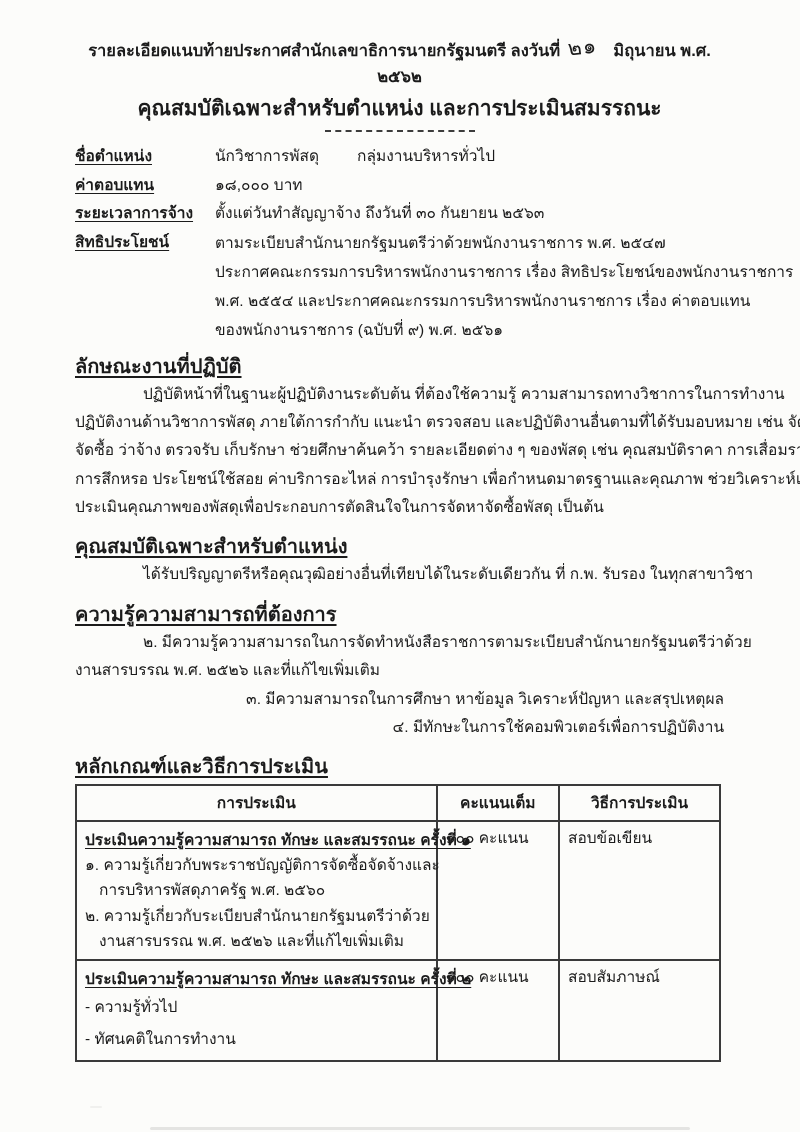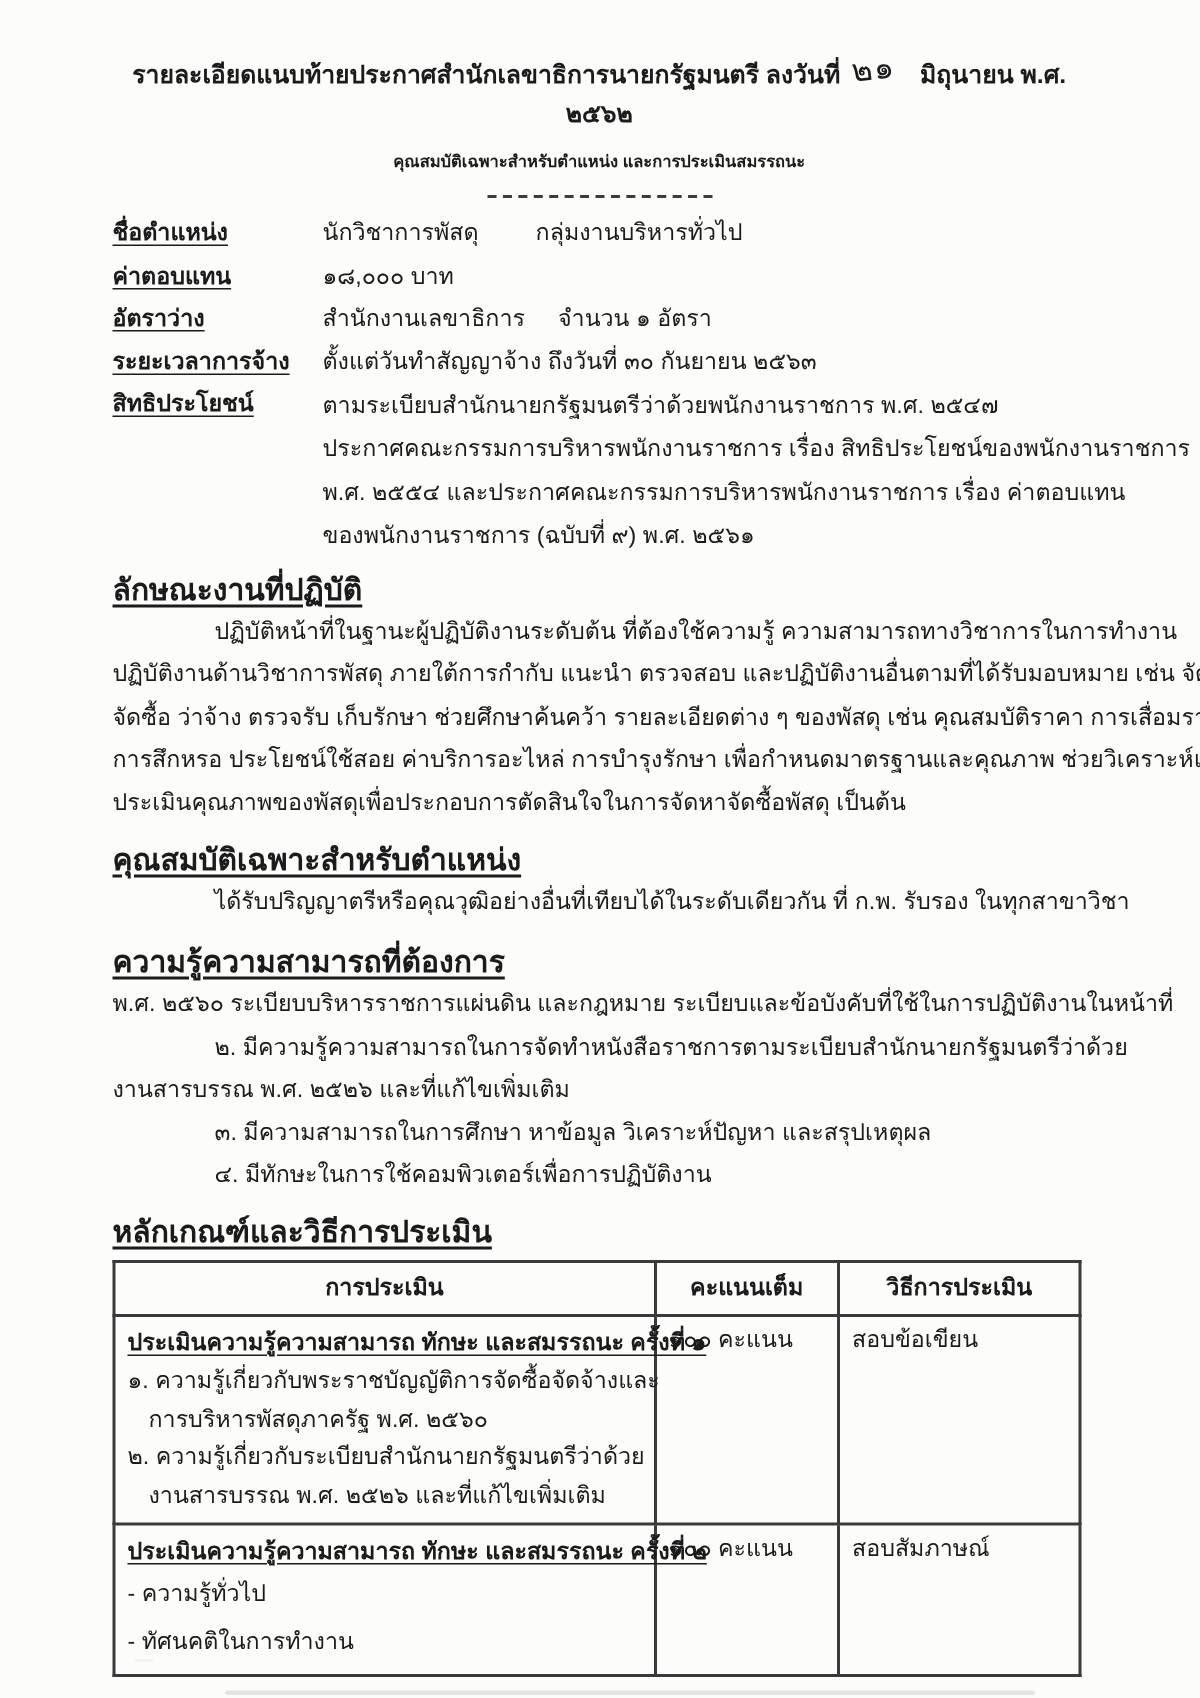--- a/index.html
+++ b/index.html
@@ -11,21 +11,21 @@
     overflow:hidden;
     font-family:"Liberation Sans","DejaVu Sans",sans-serif;
     color:#1b1b1b;
     font-size:15.5px;
     line-height:28px;
     box-shadow:0 0 6px rgba(0,0,0,.25);
   }
   .content{padding:36px 76px 0 75px;}
   .center{text-align:center;}
   .doc-title{font-weight:bold;font-size:16.5px;line-height:26px;}
-  .doc-subtitle{font-weight:bold;font-size:11px;line-height:26px;margin-top:6px;}
+  .doc-subtitle{font-weight:bold;font-size:21px;line-height:26px;margin-top:6px;}
   .handwritten{
     display:inline-block;
     font-size:21px;
     font-weight:normal;
     transform:rotate(-7deg) translateY(-2px);
     margin:0 16px 0 8px;
     letter-spacing:1px;
   }
   .divider{
     width:150px;margin:9px auto 10px auto;
@@ -43,21 +43,21 @@
   .gap{display:inline-block;width:38px;}
   .benefit-line{white-space:nowrap;line-height:29px;}
   .sec{margin-top:8px;}
   .sec-h{
     font-weight:bold;font-size:20px;
     text-decoration:underline;
     text-underline-offset:3px;
     line-height:28px;
   }
   .pline{white-space:nowrap;line-height:28.4px;}
-  .ind{padding-left:68px;}
+  .ind{padding-left:68px;text-align:right;}
   .eval-table{
     width:646px;
     margin-top:4px;
     border-collapse:collapse;
     table-layout:fixed;
     font-size:15.5px;
   }
   .eval-table th,.eval-table td{
     border:2px solid #3a3a3a;
     vertical-align:top;
@@ -103,26 +103,20 @@
         <span class="field-label">ชื่อตำแหน่ง</span>
         <span class="field-value">
           <span>นักวิชาการพัสดุ</span><span class="gap"></span><span>กลุ่มงานบริหารทั่วไป</span>
         </span>
       </div>
       <div class="field-row">
         <span class="field-label">ค่าตอบแทน</span>
         <span class="field-value">๑๘,๐๐๐ บาท</span>
       </div>
       <div class="field-row">
-        <span class="field-label">อัตราว่าง</span>
-        <span class="field-value">
-          <span>สำนักงานเลขาธิการ</span><span class="gap" style="width:22px"></span><span>จำนวน ๑ อัตรา</span>
-        </span>
-      </div>
-      <div class="field-row">
         <span class="field-label">ระยะเวลาการจ้าง</span>
         <span class="field-value">ตั้งแต่วันทำสัญญาจ้าง ถึงวันที่ ๓๐ กันยายน ๒๕๖๓</span>
       </div>
       <div class="field-row">
         <span class="field-label">สิทธิประโยชน์</span>
         <span>
           <div class="benefit-line">ตามระเบียบสำนักนายกรัฐมนตรีว่าด้วยพนักงานราชการ พ.ศ. ๒๕๔๗</div>
           <div class="benefit-line">ประกาศคณะกรรมการบริหารพนักงานราชการ เรื่อง สิทธิประโยชน์ของพนักงานราชการ</div>
           <div class="benefit-line">พ.ศ. ๒๕๕๔  และประกาศคณะกรรมการบริหารพนักงานราชการ เรื่อง ค่าตอบแทน</div>
           <div class="benefit-line">ของพนักงานราชการ (ฉบับที่ ๙) พ.ศ. ๒๕๖๑</div>
@@ -139,21 +133,20 @@
       <div class="pline">ประเมินคุณภาพของพัสดุเพื่อประกอบการตัดสินใจในการจัดหาจัดซื้อพัสดุ เป็นต้น</div>
     </div>
 
     <div class="sec" style="margin-top:10px">
       <div class="sec-h">คุณสมบัติเฉพาะสำหรับตำแหน่ง</div>
       <div class="pline ind">ได้รับปริญญาตรีหรือคุณวุฒิอย่างอื่นที่เทียบได้ในระดับเดียวกัน ที่ ก.พ. รับรอง ในทุกสาขาวิชา</div>
     </div>
 
     <div class="sec" style="margin-top:12px">
       <div class="sec-h">ความรู้ความสามารถที่ต้องการ</div>
-      <div class="pline">พ.ศ. ๒๕๖๐ ระเบียบบริหารราชการแผ่นดิน และกฎหมาย ระเบียบและข้อบังคับที่ใช้ในการปฏิบัติงานในหน้าที่</div>
       <div class="pline ind">๒. มีความรู้ความสามารถในการจัดทำหนังสือราชการตามระเบียบสำนักนายกรัฐมนตรีว่าด้วย</div>
       <div class="pline">งานสารบรรณ พ.ศ. ๒๕๒๖ และที่แก้ไขเพิ่มเติม</div>
       <div class="pline ind">๓. มีความสามารถในการศึกษา หาข้อมูล วิเคราะห์ปัญหา และสรุปเหตุผล</div>
       <div class="pline ind">๔. มีทักษะในการใช้คอมพิวเตอร์เพื่อการปฏิบัติงาน</div>
     </div>
 
     <div class="sec" style="margin-top:10px">
       <div class="sec-h">หลักเกณฑ์และวิธีการประเมิน</div>
       <table class="eval-table">
         <colgroup>

